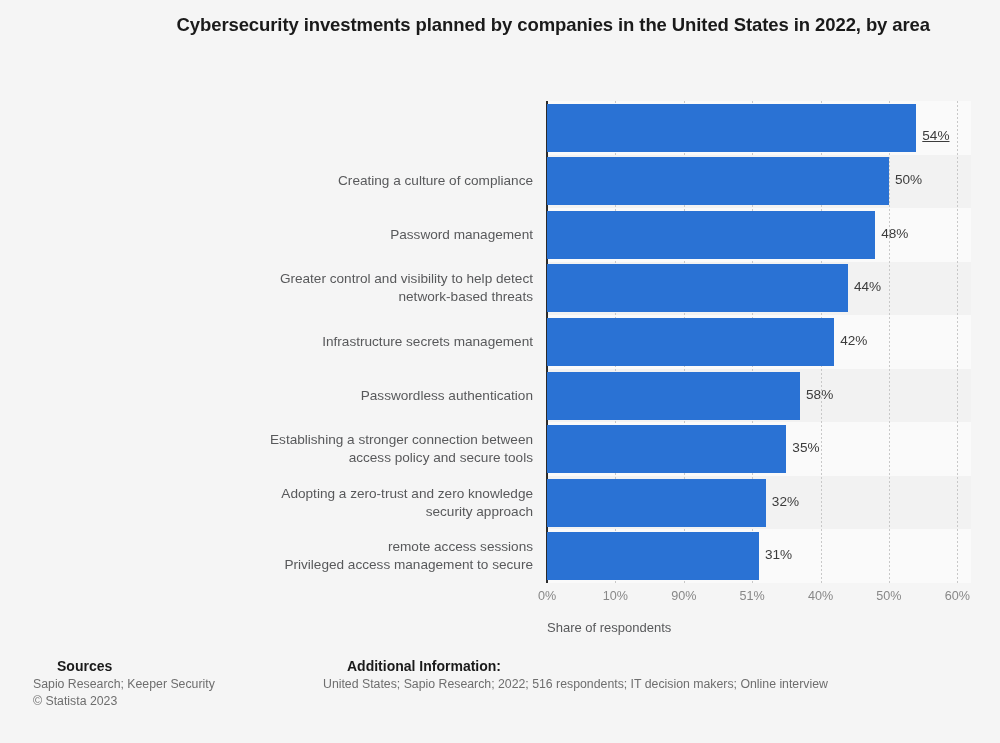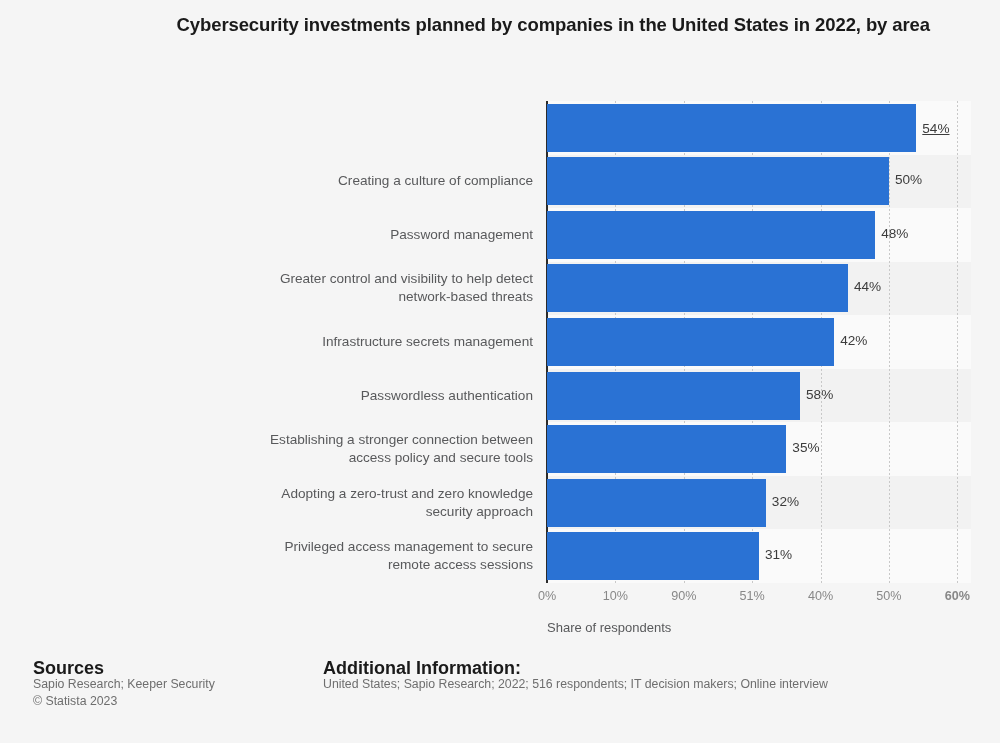--- a/index.html
+++ b/index.html
@@ -133,24 +133,25 @@
   
   #footer {
     position: absolute;
     left: 0;
     top: 652px;
     width: 1000px;
     height: 91px;
   }
   .foot-head {
     position: absolute;
-    font-size: 18px;
+    font-size: 14px;
     font-weight: bold;
     color: #1a1a1a;
     white-space: nowrap;
+    margin-left: 24px;
   }
   .foot-line {
     position: absolute;
     font-size: 12.3px;
     color: #6e6e6e;
     white-space: nowrap;
   }
 </style>
 </head>
 <body>
@@ -212,45 +213,45 @@
     </div>
     <div class="cat-label" style="top: 330.111px;">
       <div>Establishing a stronger connection between</div>
       <div>access policy and secure tools</div>
     </div>
     <div class="cat-label" style="top: 383.667px;">
       <div>Adopting a zero-trust and zero knowledge</div>
       <div>security approach</div>
     </div>
     <div class="cat-label" style="top: 437.222px;">
+      <div>remote access sessions</div>
       <div>Privileged access management to secure</div>
-      <div>remote access sessions</div>
     </div>
   </div>
 
 <div id="value-labels">
-    <div class="val-label" style="left: 922.29px; top: 121px; text-decoration: underline;">54%</div>
+    <div class="val-label" style="left: 922.29px; top: 128px; text-decoration: underline;">54%</div>
     <div class="val-label" style="left: 894.935px; top: 172.333px;">50%</div>
     <div class="val-label" style="left: 881.258px; top: 225.889px;">48%</div>
     <div class="val-label" style="left: 853.903px; top: 279.444px;">44%</div>
     <div class="val-label" style="left: 840.226px; top: 333px;">42%</div>
     <div class="val-label" style="left: 806.032px; top: 386.556px;">58%</div>
     <div class="val-label" style="left: 792.355px; top: 440.111px;">35%</div>
     <div class="val-label" style="left: 771.839px; top: 493.667px;">32%</div>
     <div class="val-label" style="left: 765px; top: 547.222px;">31%</div>
   </div>
 
 <div id="x-axis">
     <div class="xtick" style="left: 0px;">0%</div>
     <div class="xtick" style="left: 68.3871px;">10%</div>
     <div class="xtick" style="left: 136.774px;">90%</div>
     <div class="xtick" style="left: 205.161px;">51%</div>
     <div class="xtick" style="left: 273.548px;">40%</div>
     <div class="xtick" style="left: 341.935px;">50%</div>
-    <div class="xtick" style="left: 410.323px; font-weight: bold;">60%</div>
+    <div class="xtick" style="left: 410.323px;">60%</div>
   </div>
 <div id="x-axis-title">Share of respondents</div>
 
 <div id="footer">
   <div class="foot-head" style="left:33px; top:6px;">Sources</div>
   <div class="foot-line" style="left:33px; top:25px;">Sapio Research; Keeper Security</div>
   <div class="foot-line" style="left:33px; top:42px;">© Statista 2023</div>
   <div class="foot-head" style="left:323px; top:6px;">Additional Information:</div>
   <div class="foot-line" style="left:323px; top:25px;">United States; Sapio Research; 2022; 516 respondents; IT decision makers; Online interview</div>
 </div>

